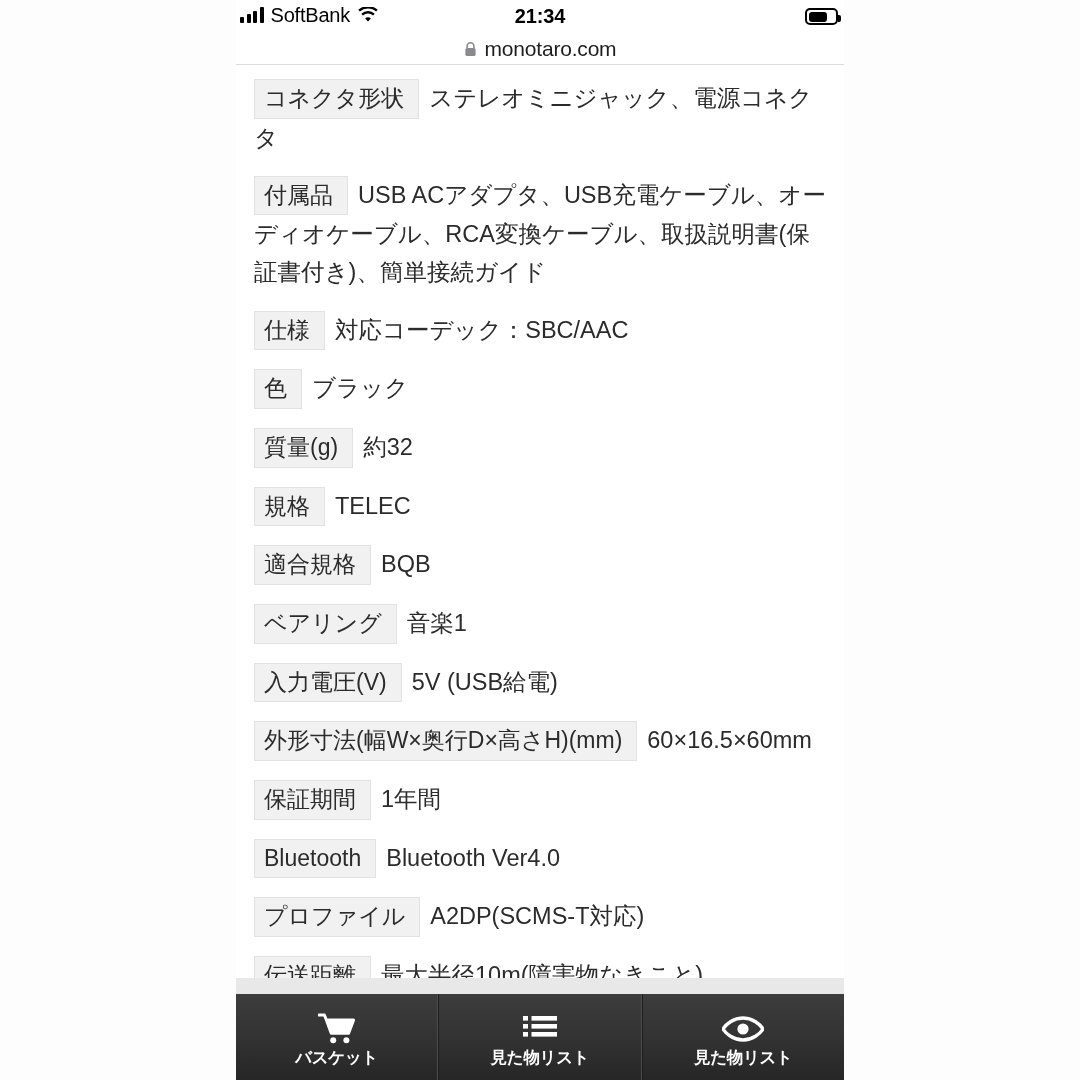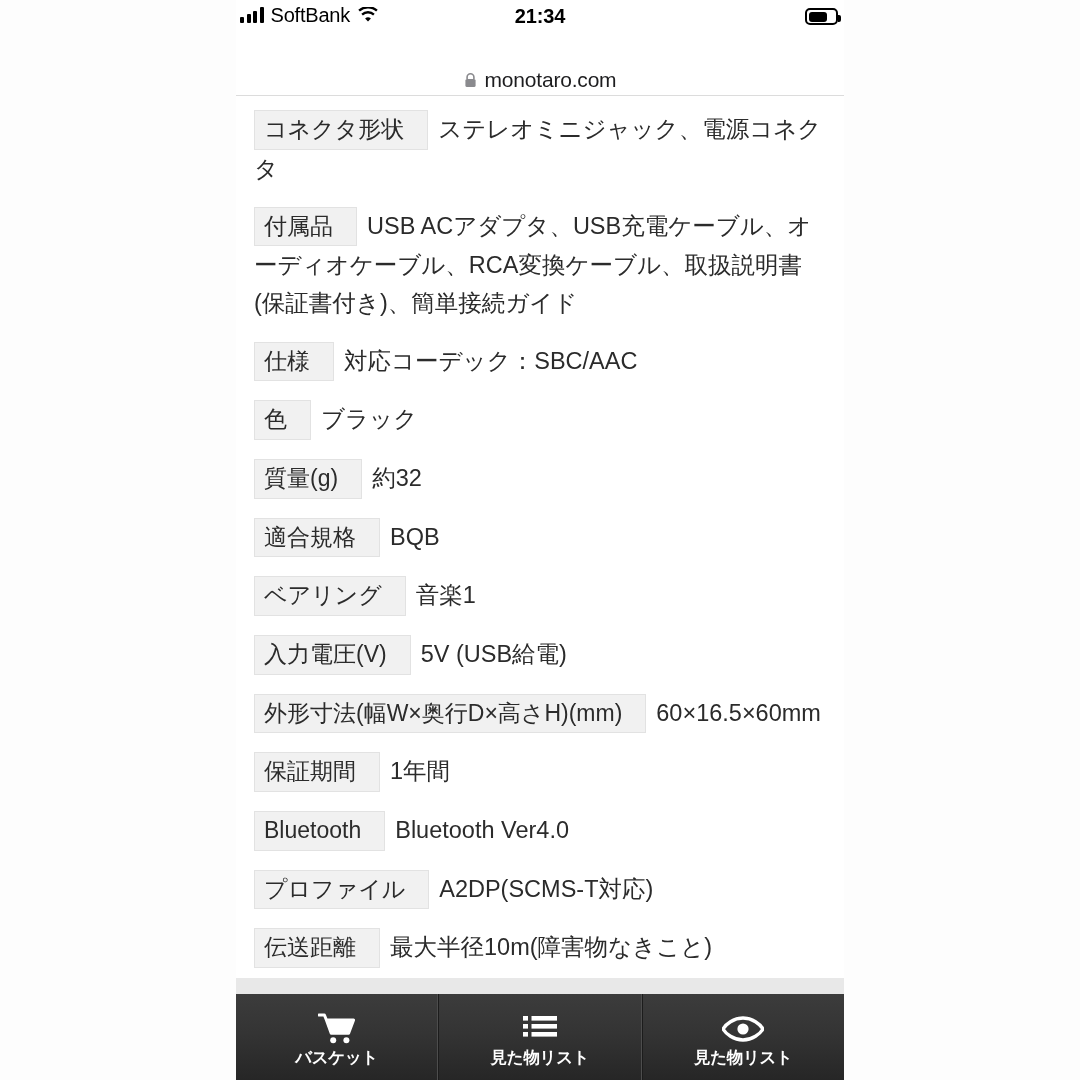--- a/index.html
+++ b/index.html
@@ -37,40 +37,39 @@
   }
   .sb-right{position:absolute;right:6px;top:8px;display:flex;align-items:center;}
   .batt{position:relative;width:33px;height:17px;border:2px solid #000;border-radius:5px;box-sizing:border-box;}
   .batt .fill{position:absolute;left:1.5px;top:1.5px;bottom:1.5px;width:18px;background:#000;border-radius:3px;}
   .batt .cap{position:absolute;right:-4.5px;top:5px;width:2.5px;height:7px;background:#000;border-radius:0 2px 2px 0;}
 
   
   .urlbar{
     height:30px;display:flex;align-items:center;justify-content:center;gap:8px;
     border-bottom:1px solid #dcdcdc;
-    margin-top:31px;
   }
   .lock{width:13px;height:16px;display:block;}
   .url-text{font-size:21px;color:#1d1d1f;letter-spacing:-0.2px;}
 
   
   .content{padding:14px 18px 0 18px;}
   .spec-row{
     margin:0 0 19px 0;
     line-height:1.46;
     font-size:0;
   }
   .chip{
     display:inline-block;
     background:#f1f1f1;
     border:1px solid #e2e2e2;
     color:#2b2b2b;
     font-size:23px;
     line-height:1.16;
-    padding:5px 23px 6px 9px;
+    padding:5px 14px 6px 9px;
     box-sizing:border-box;
     vertical-align:baseline;
     white-space:nowrap;
     font-weight:400;
   }
   .val{
     display:inline;
     font-size:23.5px;
     color:#2b2b2b;
     line-height:1.62;
@@ -164,20 +163,23 @@
       </div>
 
       <div class="spec-row">
         <span class="chip">色</span><span class="val">ブラック</span>
       </div>
 
       <div class="spec-row">
         <span class="chip">質量(g)</span><span class="val">約32</span>
       </div>
 
+      <div class="spec-row">
+        <span class="chip">規格</span><span class="val">TELEC</span>
+      </div>
 
       <div class="spec-row">
         <span class="chip">適合規格</span><span class="val">BQB</span>
       </div>
 
       <div class="spec-row">
         <span class="chip">ベアリング</span><span class="val">音楽1</span>
       </div>
 
       <div class="spec-row">

